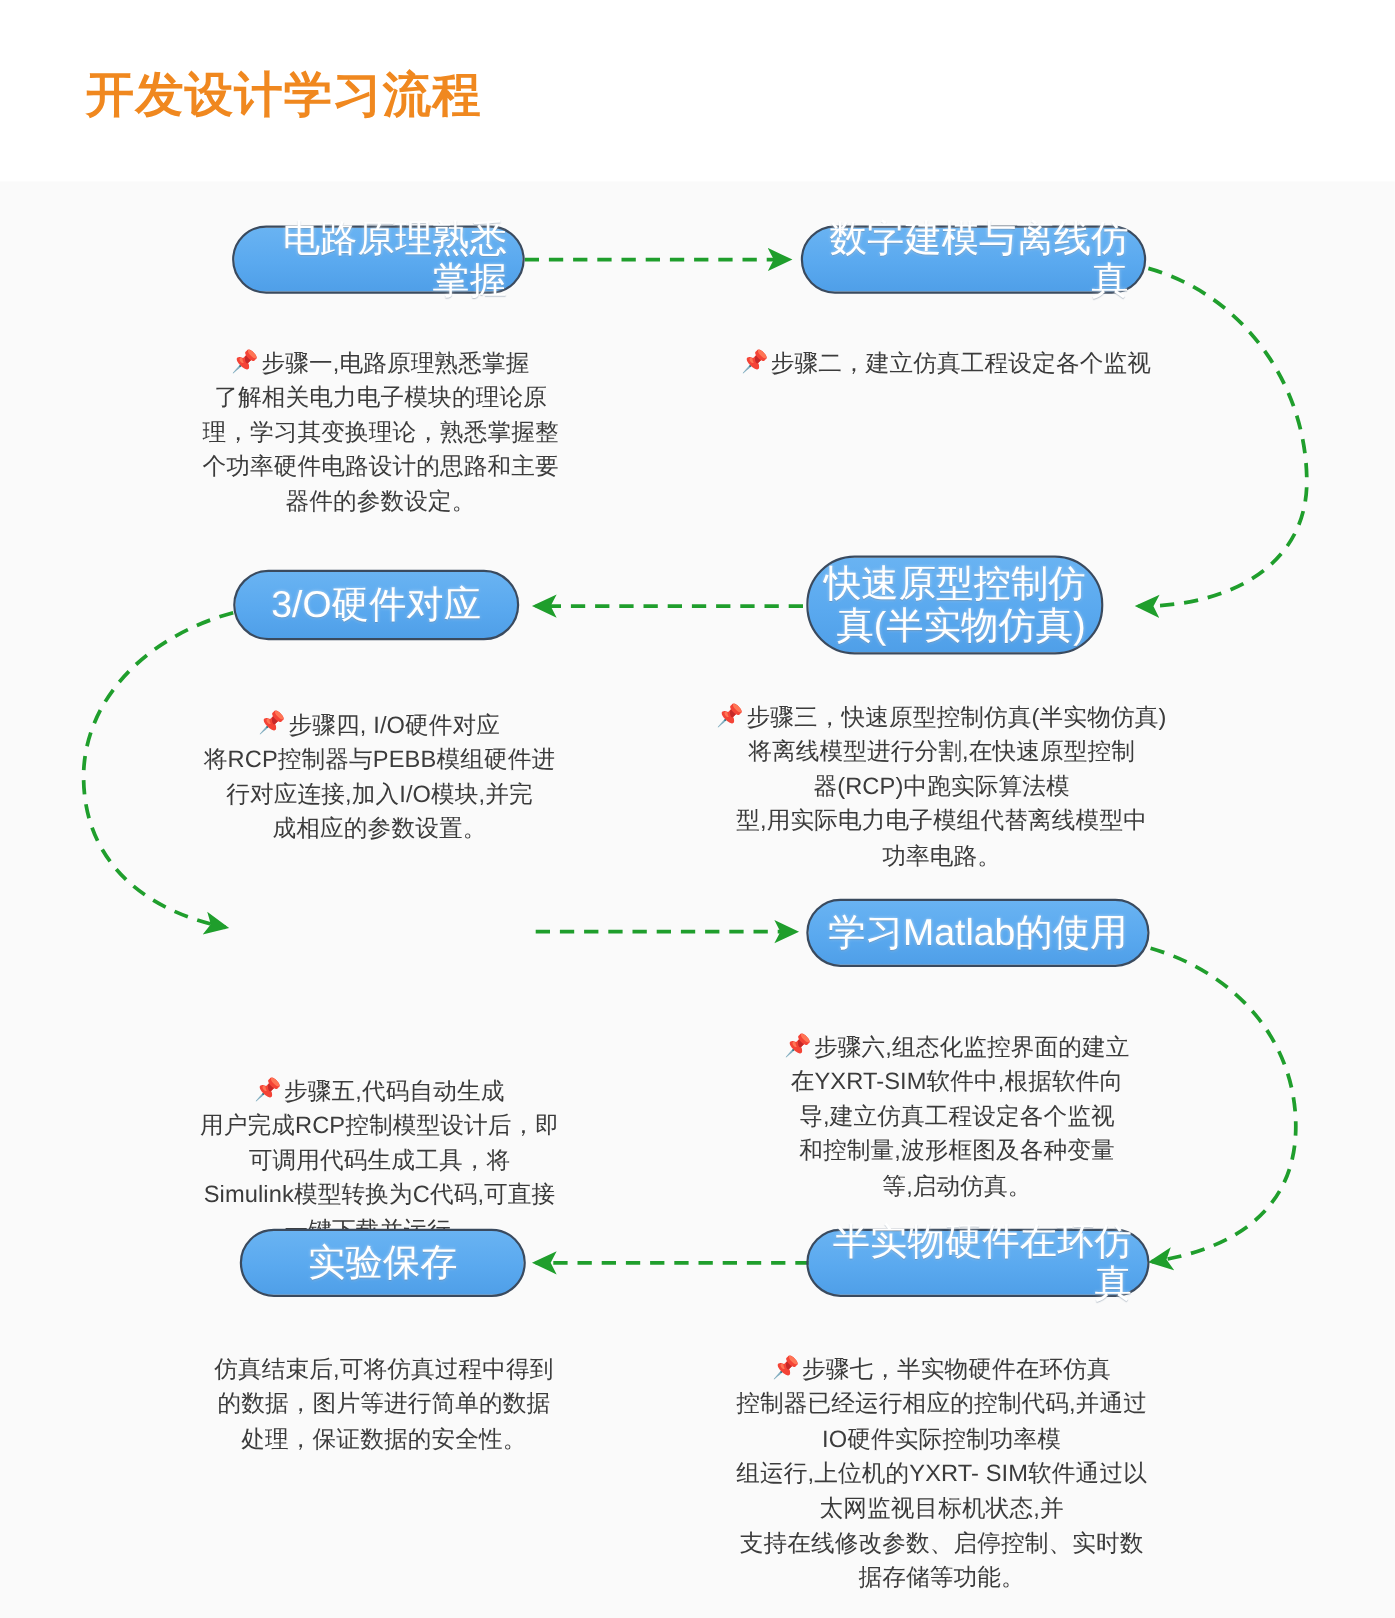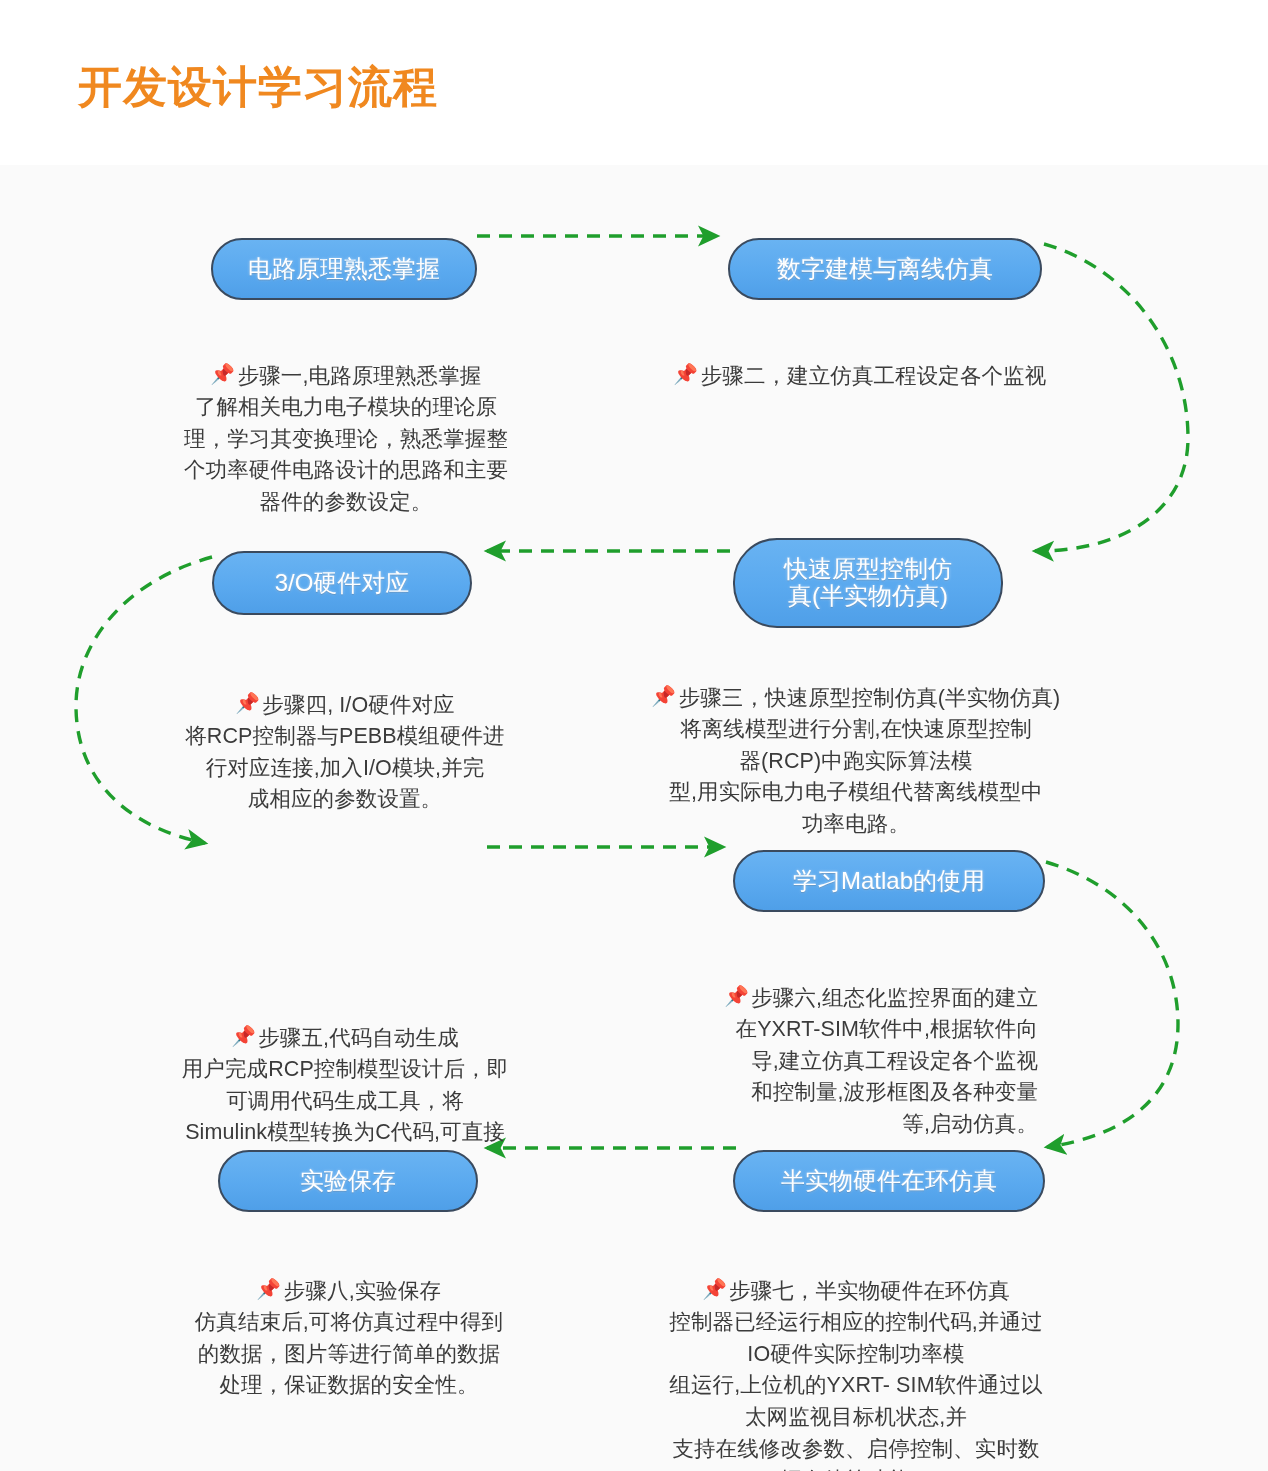--- a/index.html
+++ b/index.html
@@ -50,48 +50,46 @@
   .node {
     position: absolute;
     box-sizing: border-box;
     background: linear-gradient(180deg, #69b3f2 0%, #5aa9ef 55%, #4f9fe8 100%);
     border: 2px solid #3a4a5e;
     border-radius: 34px;
     color: #ffffff;
     display: flex;
     align-items: center;
     justify-content: center;
-    text-align: center;
-    font-size: 24px;
+    text-align: right;
+    font-size: 34px;
     font-weight: normal;
     line-height: 1.12;
     text-shadow: 0 0 3px rgba(255,255,255,0.55), 0 1px 1px rgba(40,70,100,0.35);
     white-space: pre-line;
     padding: 0 14px;
-    margin-top: 33px;
   }
   .desc {
     position: absolute;
     color: #3b3b3b;
     font-size: 21.5px;
     line-height: 1.47;
     text-align: center;
     white-space: pre-line;
     letter-spacing: 0.1px;
   }
   .desc .pin {
     color: #e01b1b;
     font-size: 20px;
     margin-right: 2px;
     position: relative;
     top: -2px;
   }
   .desc-first {
     display: block;
-    margin-top: 46px;
   }
 </style>
 </head>
 <body>
 
 <div id="page">
 
   <div class="bg-band"></div>
 
   <div class="title">开发设计学习流程</div>
@@ -143,37 +141,37 @@
   </div>
 
   <div class="desc" style="left:146px; top:945px; width:398px;">
     <span class="desc-first"><span class="pin">📌</span><span>步骤五,代码自动生成</span></span><span>用户完成RCP控制模型设计后，即
 可调用代码生成工具，将
 Simulink模型转换为C代码,可直接
 一键下载并运行。</span>
   </div>
 
   <div class="node" style="left:733px; top:817px; width:312px; height:62px;">学习Matlab的使用</div>
-  <div class="desc" style="left:626px; top:905px; width:412px;text-align:right;">
+  <div class="desc" style="left:664px; top:905px; width:412px;">
     <span class="desc-first"><span class="pin">📌</span><span>步骤六,组态化监控界面的建立</span></span><span>在YXRT-SIM软件中,根据软件向
 导,建立仿真工程设定各个监视
 和控制量,波形框图及各种变量
 等,启动仿真。</span>
   </div>
 
   <div class="node" style="left:733px; top:1117px; width:312px; height:62px;">半实物硬件在环仿真</div>
   <div class="desc" style="left:622px; top:1198px; width:468px;">
     <span class="desc-first"><span class="pin">📌</span><span>步骤七，半实物硬件在环仿真</span></span><span>控制器已经运行相应的控制代码,并通过
 IO硬件实际控制功率模
 组运行,上位机的YXRT- SIM软件通过以
 太网监视目标机状态,并
 支持在线修改参数、启停控制、实时数
 据存储等功能。</span>
   </div>
 
   <div class="node" style="left:218px; top:1117px; width:260px; height:62px;">实验保存</div>
   <div class="desc" style="left:150px; top:1198px; width:398px;">
-    <span class="desc-first"><span class="pin">📌</span><span>步骤八,实验保存</span></span><span>仿真结束后,可将仿真过程中得到
+    <span>仿真结束后,可将仿真过程中得到
 的数据，图片等进行简单的数据
 处理，保证数据的安全性。</span>
   </div>
 
 </div>
 
 </body></html>

